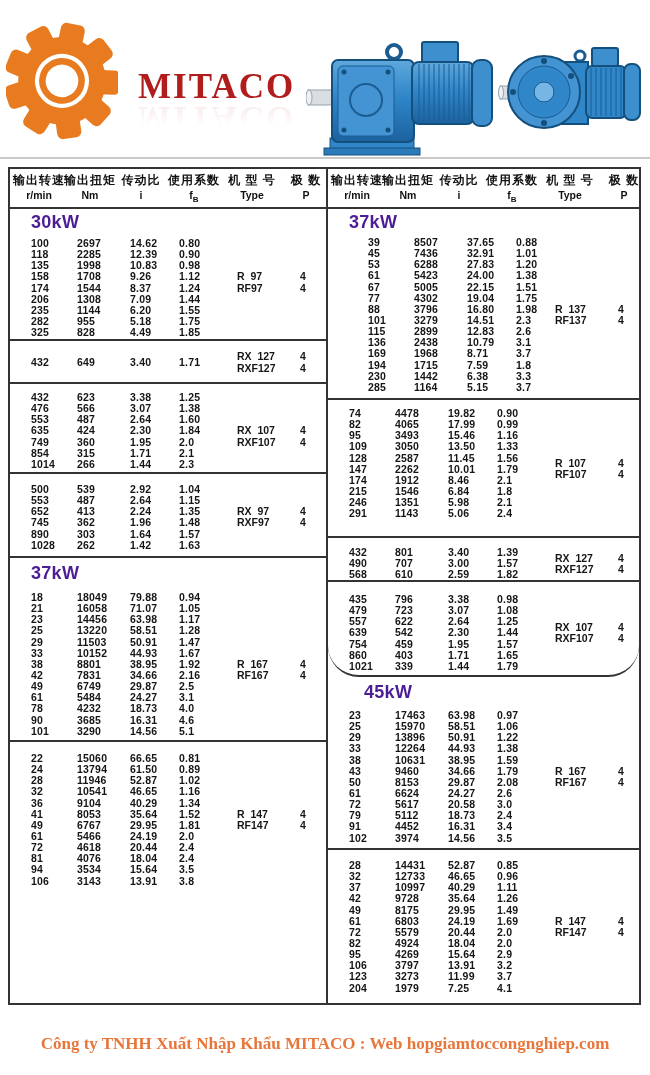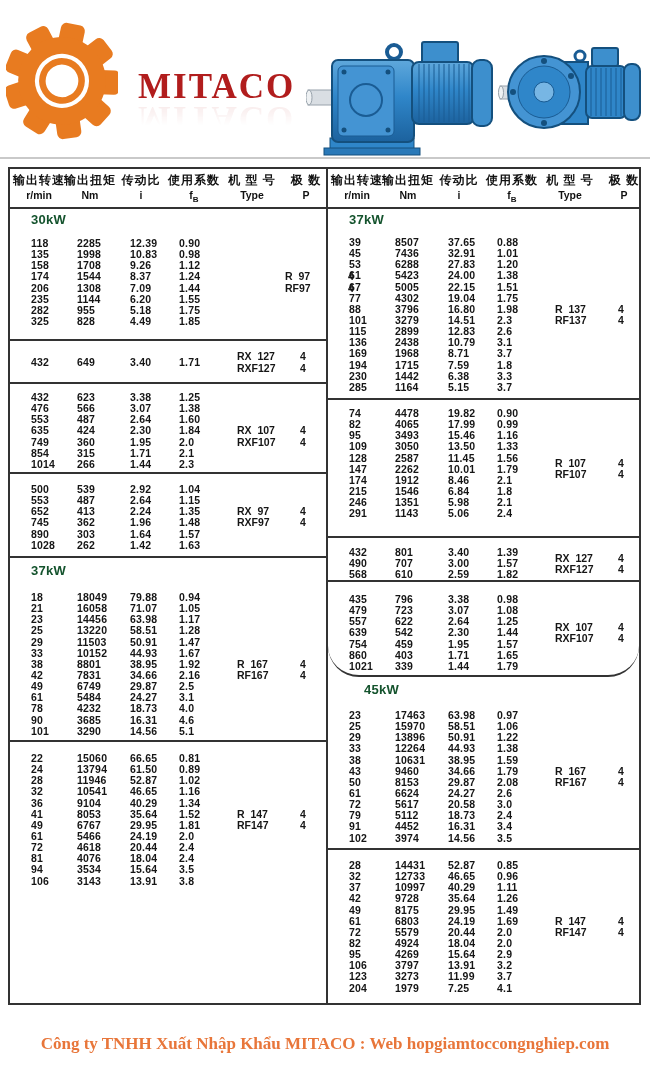--- a/index.html
+++ b/index.html
@@ -22,21 +22,21 @@
               border:2px solid #333;background:#fff;box-sizing:border-box;}
   .half{position:absolute;top:0;bottom:0;}
   #half-left{left:0;width:316px;border-right:2px solid #333;box-sizing:content-box;}
   #half-right{left:318px;right:0;}
   .colhead{position:absolute;top:0;left:0;right:0;height:38px;border-bottom:2px solid #333;}
   .hcell{position:absolute;top:3px;text-align:center;color:#111;}
   .hcn{font-size:12px;font-weight:bold;letter-spacing:1px;line-height:17px;white-space:nowrap;}
   .hunit{font-size:10.5px;font-weight:bold;line-height:13px;}
   .hunit sub{font-size:8px;}
   .heading{position:absolute;left:0;right:0;box-sizing:border-box;padding:5px 0 0 21px;
-           font-size:13px;font-weight:bold;color:#14532d;letter-spacing:.3px;}
+           font-size:18px;font-weight:bold;color:#4c1d95;letter-spacing:.3px;}
   .block{position:absolute;left:0;right:0;border-bottom:2px solid #333;box-sizing:border-box;}
   .block.open{border-bottom:none;}
   .row{display:flex;margin-left:21px;height:11.15px;line-height:11.3px;font-size:10.5px;
        font-weight:bold;color:#151515;letter-spacing:.2px;}
   .c0{width:46px}.c1{width:53px}.c2{width:49px}.c3{width:40px}
   .types{position:absolute;left:227px;width:82px;}
   .tline{position:relative;height:11.15px;line-height:11.3px;font-size:10.5px;
          font-weight:bold;color:#151515;}
   .tlabel{white-space:pre;}
   .tp{position:absolute;left:63px;top:0;}
@@ -142,20 +142,26 @@
           </div>
           <div class="hcell" style="left: 278px; width: 36px;">
             <div class="hcn">极 数</div>
             <div class="hunit">P</div>
           </div>
         </div>
         <div class="heading" style="top: 38px; height: 29px;">30kW</div>
         <div class="block" style="top: 67px; height: 105px;">
           <div class="rows" style="padding-top: 2px;">
             <div class="row">
+              <span class="c0">100</span>
+              <span class="c1">2697</span>
+              <span class="c2">14.62</span>
+              <span class="c3">0.80</span>
+            </div>
+            <div class="row">
               <span class="c0">118</span>
               <span class="c1">2285</span>
               <span class="c2">12.39</span>
               <span class="c3">0.90</span>
             </div>
             <div class="row">
               <span class="c0">135</span>
               <span class="c1">1998</span>
               <span class="c2">10.83</span>
               <span class="c3">0.98</span>
@@ -190,21 +196,21 @@
               <span class="c2">5.18</span>
               <span class="c3">1.75</span>
             </div>
             <div class="row">
               <span class="c0">325</span>
               <span class="c1">828</span>
               <span class="c2">4.49</span>
               <span class="c3">1.85</span>
             </div>
           </div>
-          <div class="types" style="top: 35.45px; margin-left: 48px;">
+          <div class="types" style="top: 35.45px;">
             <div class="tline"><span class="tlabel">R  97</span><span class="tp">4</span></div>
             <div class="tline"><span class="tlabel">RF97</span><span class="tp">4</span></div>
           </div>
         </div>
         <div class="block" style="top: 172px; height: 43px;">
           <div class="rows" style="padding-top: 16px;">
             <div class="row">
               <span class="c0">432</span>
               <span class="c1">649</span>
               <span class="c2">3.40</span>
@@ -499,21 +505,21 @@
           <div class="hcell" style="left: 210px; width: 64px;">
             <div class="hcn">机 型 号</div>
             <div class="hunit">Type</div>
           </div>
           <div class="hcell" style="left: 278px; width: 36px;">
             <div class="hcn">极 数</div>
             <div class="hunit">P</div>
           </div>
         </div>
         <div class="heading" style="top: 38px; height: 27px;">37kW</div>
-        <div class="block" style="top: 65px; height: 166px;">
+        <div class="block" style="top: 65px; height: 166px; padding-left: 19px;">
           <div class="rows" style="padding-top: 3px;">
             <div class="row">
               <span class="c0">39</span>
               <span class="c1">8507</span>
               <span class="c2">37.65</span>
               <span class="c3">0.88</span>
             </div>
             <div class="row">
               <span class="c0">45</span>
               <span class="c1">7436</span>

